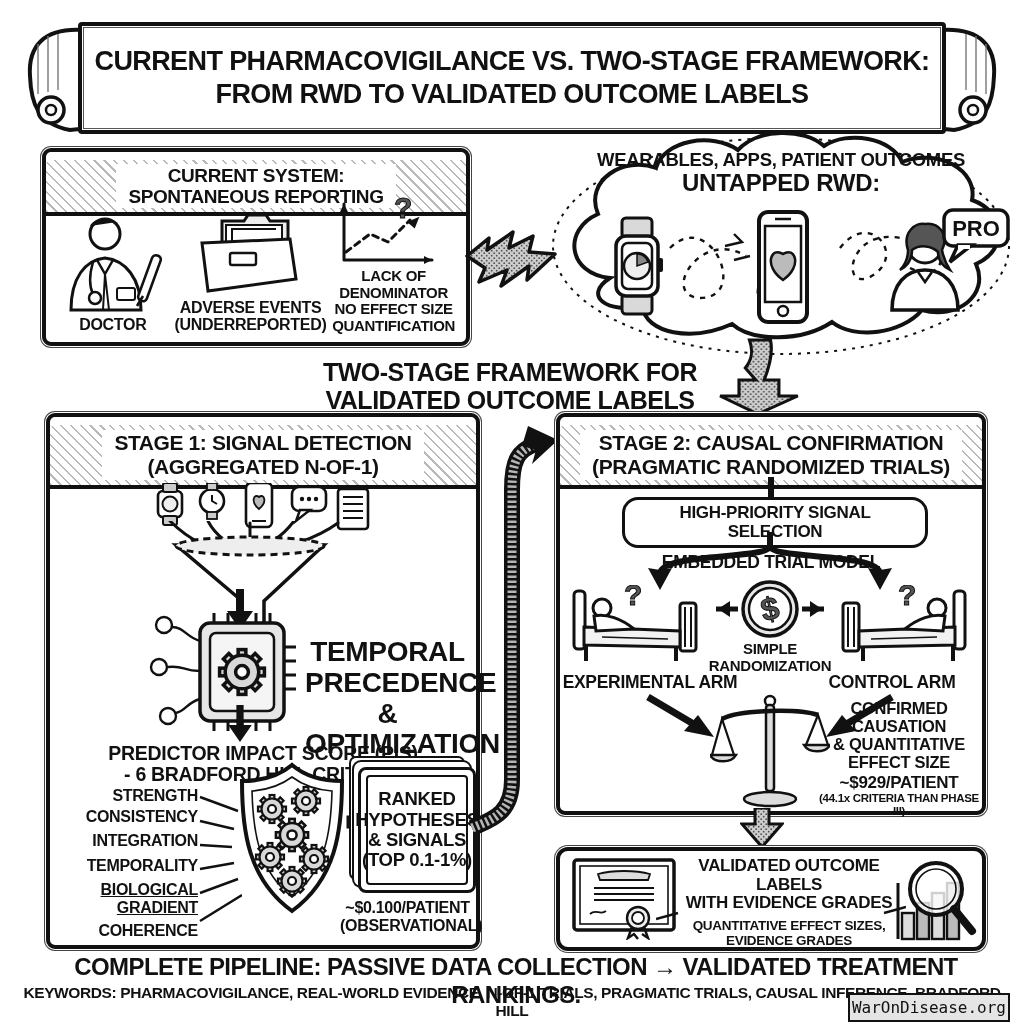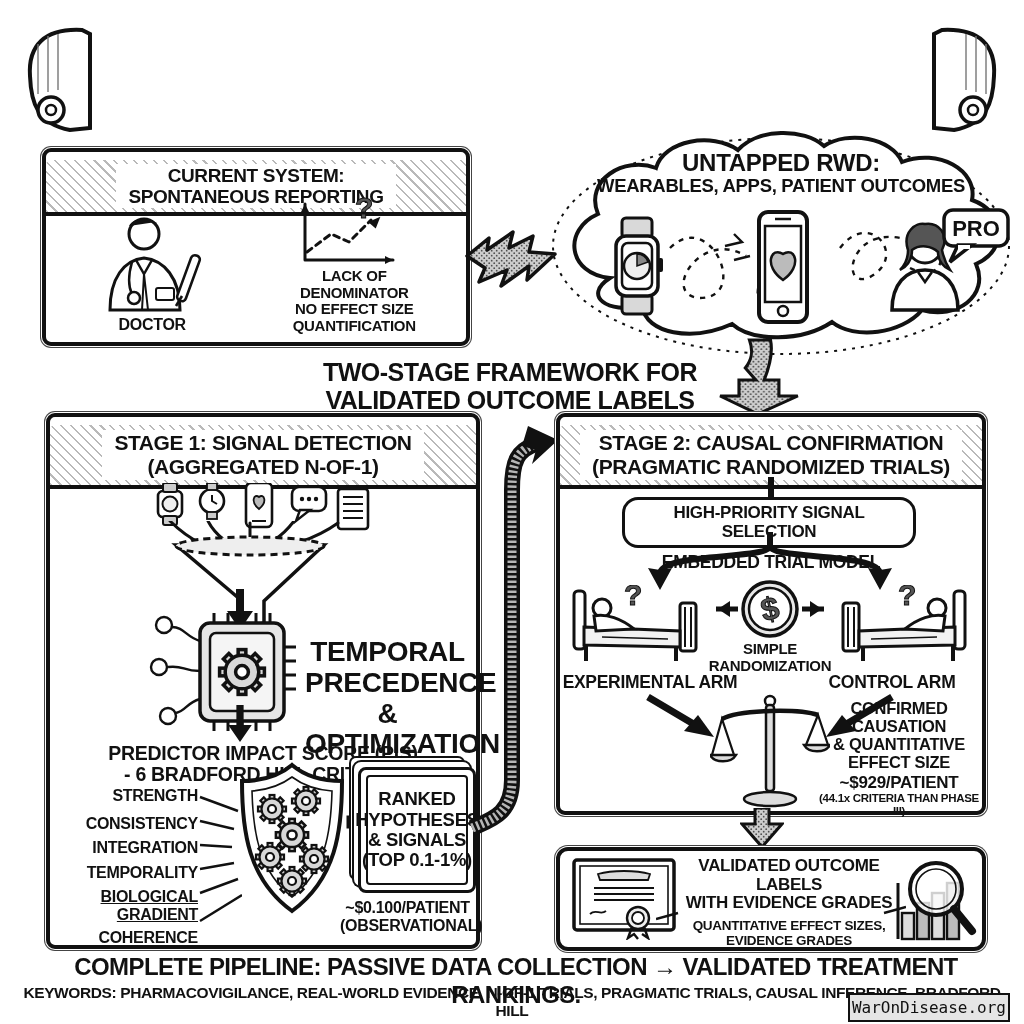--- a/index.html
+++ b/index.html
@@ -63,20 +63,24 @@
     <circle cx="33" cy="86" r="13" fill="#fff" stroke="#111" stroke-width="3.5"></circle>
     <circle cx="33" cy="86" r="5" fill="#fff" stroke="#111" stroke-width="2.5"></circle>
     <path d="M20,20 L20,70 M30,12 L30,68 M40,10 L40,66" stroke="#777" stroke-width="1.4"></path>
   </svg>
   <svg class="abs" style="right:0;top:4px" width="78" height="112" viewBox="0 0 78 112">
     <path d="M14,6 C52,4 68,22 66,52 C65,80 58,100 26,106 L6,104 L6,10 Z" fill="#fff" stroke="#111" stroke-width="4"></path>
     <circle cx="45" cy="86" r="13" fill="#fff" stroke="#111" stroke-width="3.5"></circle>
     <circle cx="45" cy="86" r="5" fill="#fff" stroke="#111" stroke-width="2.5"></circle>
     <path d="M58,20 L58,70 M48,12 L48,68 M38,10 L38,66" stroke="#777" stroke-width="1.4"></path>
   </svg>
+  <div class="abs" style="left:60px;right:60px;top:2px;height:104px;background:#fff;border:4px solid #111;border-radius:4px;box-shadow:0 0 0 1px #fff inset,0 0 0 2px #555 inset;display:flex;align-items:center;justify-content:center;">
+    <div class="ml ctr" style="font-weight:700;font-size:27px;line-height:1.22;letter-spacing:-0.6px;">CURRENT PHARMACOVIGILANCE VS. TWO-STAGE FRAMEWORK:
+FROM RWD TO VALIDATED OUTCOME LABELS</div>
+  </div>
 </div>
 
 <div class="panel" style="left:42px;top:148px;width:420px;height:190px;">
   <div class="band" style="height:52px;">
     <span class="bt" style="font-size:19px;">CURRENT SYSTEM:
 SPONTANEOUS REPORTING</span>
   </div>
   <div class="abs" style="left:0;right:0;top:56px;bottom:0;display:flex;justify-content:space-around;align-items:flex-end;padding:0 8px 8px 8px;">
     <div class="ctr">
       <svg width="112" height="100" viewBox="0 0 112 100" style="margin:0 auto;">
@@ -87,20 +91,31 @@
         <path d="M48,60 L46,96 M48,60 L52,96" stroke="#111" stroke-width="2"></path>
         <path d="M36,48 C32,62 32,72 36,80" fill="none" stroke="#111" stroke-width="2.5"></path>
         <circle cx="38" cy="84" r="6" fill="#fff" stroke="#111" stroke-width="2.5"></circle>
         <rect x="60" y="74" width="18" height="12" rx="2" fill="#fff" stroke="#111" stroke-width="2"></rect>
         <rect x="88" y="40" width="9" height="48" rx="4" transform="rotate(20 92 64)" fill="#fff" stroke="#111" stroke-width="2.6"></rect>
         <path d="M80,92 L86,82" stroke="#111" stroke-width="2.6"></path>
       </svg>
       <div class="cap" style="font-size:16px;margin-top:2px;">DOCTOR</div>
     </div>
     <div class="ctr">
+      <svg width="116" height="88" viewBox="0 0 116 88" style="margin:0 auto;">
+        <path d="M30,36 L30,12 L52,12 L56,6 L74,6 L78,12 L96,12 L96,36" fill="#eee" stroke="#111" stroke-width="3"></path>
+        <path d="M34,34 L34,16 L90,16 L90,34" fill="#fff" stroke="#111" stroke-width="2"></path>
+        <path d="M40,34 L40,20 L84,20" fill="none" stroke="#111" stroke-width="2"></path>
+        <path d="M10,34 L98,30 L104,70 L16,82 Z" fill="#fff" stroke="#111" stroke-width="3"></path>
+        <rect x="38" y="44" width="26" height="12" rx="2" fill="#fff" stroke="#111" stroke-width="2.4"></rect>
+      </svg>
+      <div class="cap ml" style="font-size:16px;margin-top:2px;">ADVERSE EVENTS
+(UNDERREPORTED)</div>
+    </div>
+    <div class="ctr">
       <svg width="110" height="72" viewBox="0 0 110 72">
         <path class="ink" d="M12,64 L100,64 M12,64 L12,8" stroke-width="3"></path>
         <path d="M12,8 L8,16 L16,16 Z M100,64 L92,60 L92,68 Z" fill="#111"></path>
         <path class="ink" d="M14,56 L38,38 L56,46 L78,24" stroke-width="3" stroke-dasharray="6 5"></path>
         <path d="M84,18 L78,30 L88,30 Z" fill="#111" transform="rotate(40 82 24)"></path>
         <text x="62" y="22" font-size="30" font-weight="bold" fill="#555" stroke="#111" stroke-width="1">?</text>
       </svg>
       <div class="cap ml" style="font-size:15px;">LACK OF
 DENOMINATOR
 NO EFFECT SIZE
@@ -119,22 +134,22 @@
     <path d="M60,150 C18,146 12,102 48,86 C34,52 74,28 106,40 C114,12 162,4 188,22 C208,0 254,0 274,18 C298,2 342,10 352,34 C388,20 428,42 422,72 C456,84 458,122 426,136 C440,168 406,192 372,182 C352,206 304,212 282,194 C252,214 202,214 182,196 C142,214 96,206 92,178 C58,186 32,168 60,150 Z" fill="#fff" stroke="#111" stroke-width="4"></path>
     <g stroke="#111" stroke-width="2.4" fill="none" stroke-dasharray="5 6">
       <path d="M120,120 C160,80 200,170 150,170 C110,168 150,100 196,128"></path>
       <path d="M212,150 C190,190 260,196 252,150 C246,114 196,120 222,86"></path>
       <path d="M290,120 C320,80 360,130 318,150 C290,160 300,100 350,110"></path>
       <path d="M360,140 C400,160 400,110 368,96"></path>
     </g>
     <path d="M175,118 L192,114 L184,106 M184,132 L200,128" fill="none" stroke="#111" stroke-width="2.4"></path>
   </svg>
   <div class="ctr abs" style="left:40px;right:40px;top:22px;line-height:1.1;">
+    <div class="b" style="font-size:18.5px;">WEARABLES, APPS, PATIENT OUTCOMES</div>
     <div class="b" style="font-size:24px;">UNTAPPED RWD:</div>
-    <div class="b" style="font-size:18.5px;">WEARABLES, APPS, PATIENT OUTCOMES</div>
   </div>
   <svg class="abs" style="left:58px;top:88px" width="58" height="100" viewBox="0 0 58 100">
     <rect x="14" y="2" width="30" height="20" rx="4" fill="#d9d9d9" stroke="#111" stroke-width="3"></rect>
     <rect x="14" y="78" width="30" height="20" rx="4" fill="#d9d9d9" stroke="#111" stroke-width="3"></rect>
     <rect x="8" y="20" width="42" height="60" rx="10" fill="#fff" stroke="#111" stroke-width="3.5"></rect>
     <rect x="14" y="27" width="30" height="46" rx="6" fill="#fff" stroke="#111" stroke-width="2.5"></rect>
     <circle cx="29" cy="50" r="13" fill="#eee" stroke="#111" stroke-width="2.5"></circle>
     <path d="M29,50 L29,38 A12,12 0 0 1 40,46 Z" fill="#888" stroke="#111" stroke-width="1.5"></path>
     <rect x="50" y="42" width="5" height="14" rx="2" fill="#111"></rect>
   </svg>
@@ -252,21 +267,21 @@
 OPTIMIZATION</div>
 
   <svg class="abs" style="left:175px;top:288px" width="30" height="38" viewBox="0 0 30 42">
     <path d="M11,0 L19,0 L19,22 L28,22 L15,41 L2,22 L11,22 Z" fill="#111"></path>
   </svg>
 
   <div class="abs ctr ml cap" style="left:10px;right:10px;top:326px;font-size:19.5px;">PREDICTOR IMPACT SCORE (PIS)
 - 6 BRADFORD HILL CRITERIA</div>
 
   <div class="abs" style="left:6px;top:370px;width:142px;text-align:right;">
-    <div class="cap ml" style="font-size:16px;margin-bottom:10px;">STRENGTH</div>
+    <div class="cap ml" style="font-size:16px;margin-bottom:3px;">STRENGTH</div>
     <div class="cap ml" style="font-size:16px;margin-bottom:7px;">CONSISTENCY</div>
     <div class="cap ml" style="font-size:16px;margin-bottom:7px;">INTEGRATION</div>
     <div class="cap ml" style="font-size:16px;margin-bottom:7px;">TEMPORALITY</div>
     <div class="cap ml" style="font-size:16px;margin-bottom:5px;text-decoration:underline;">BIOLOGICAL
 GRADIENT</div>
     <div class="cap ml" style="font-size:16px;">COHERENCE</div>
   </div>
   <svg class="abs" style="left:148px;top:372px" width="44" height="140" viewBox="0 0 44 140">
     <g stroke="#111" stroke-width="2.4">
       <line x1="2" y1="8" x2="40" y2="22"></line>
@@ -312,21 +327,21 @@
 </svg>
 
 <div class="panel" style="left:556px;top:413px;width:422px;height:394px;">
   <div class="band" style="height:60px;">
     <span class="bt" style="font-size:21px;">STAGE 2: CAUSAL CONFIRMATION
 (PRAGMATIC RANDOMIZED TRIALS)</span>
   </div>
   <svg class="abs" style="left:205px;top:60px" width="12" height="22" viewBox="0 0 12 22">
     <line x1="6" y1="0" x2="6" y2="22" stroke="#111" stroke-width="6"></line>
   </svg>
-  <div class="abs ctr" style="left:62px;top:80px;width:288px;border:3.5px solid #111;border-radius:16px;padding:4px 0;">
+  <div class="abs ctr" style="left:62px;top:80px;width:288px;border:3.5px solid #111;border-radius:16px;padding:4px 6px;">
     <span class="cap" style="font-size:17px;">HIGH-PRIORITY SIGNAL SELECTION</span>
   </div>
   <svg class="abs" style="left:40px;top:113px" width="340" height="62" viewBox="0 0 340 62">
     <path d="M170,2 L170,16 C170,30 60,22 60,44" fill="none" stroke="#111" stroke-width="6"></path>
     <path d="M170,2 L170,16 C170,30 280,22 280,44" fill="none" stroke="#111" stroke-width="6"></path>
     <path d="M60,40 L48,38 L60,60 L72,38 Z" fill="#111"></path>
     <path d="M280,40 L268,38 L280,60 L292,38 Z" fill="#111"></path>
   </svg>
   <div class="abs ctr cap" style="left:90px;right:90px;top:136px;font-size:17.5px;">EMBEDDED TRIAL MODEL</div>
 

